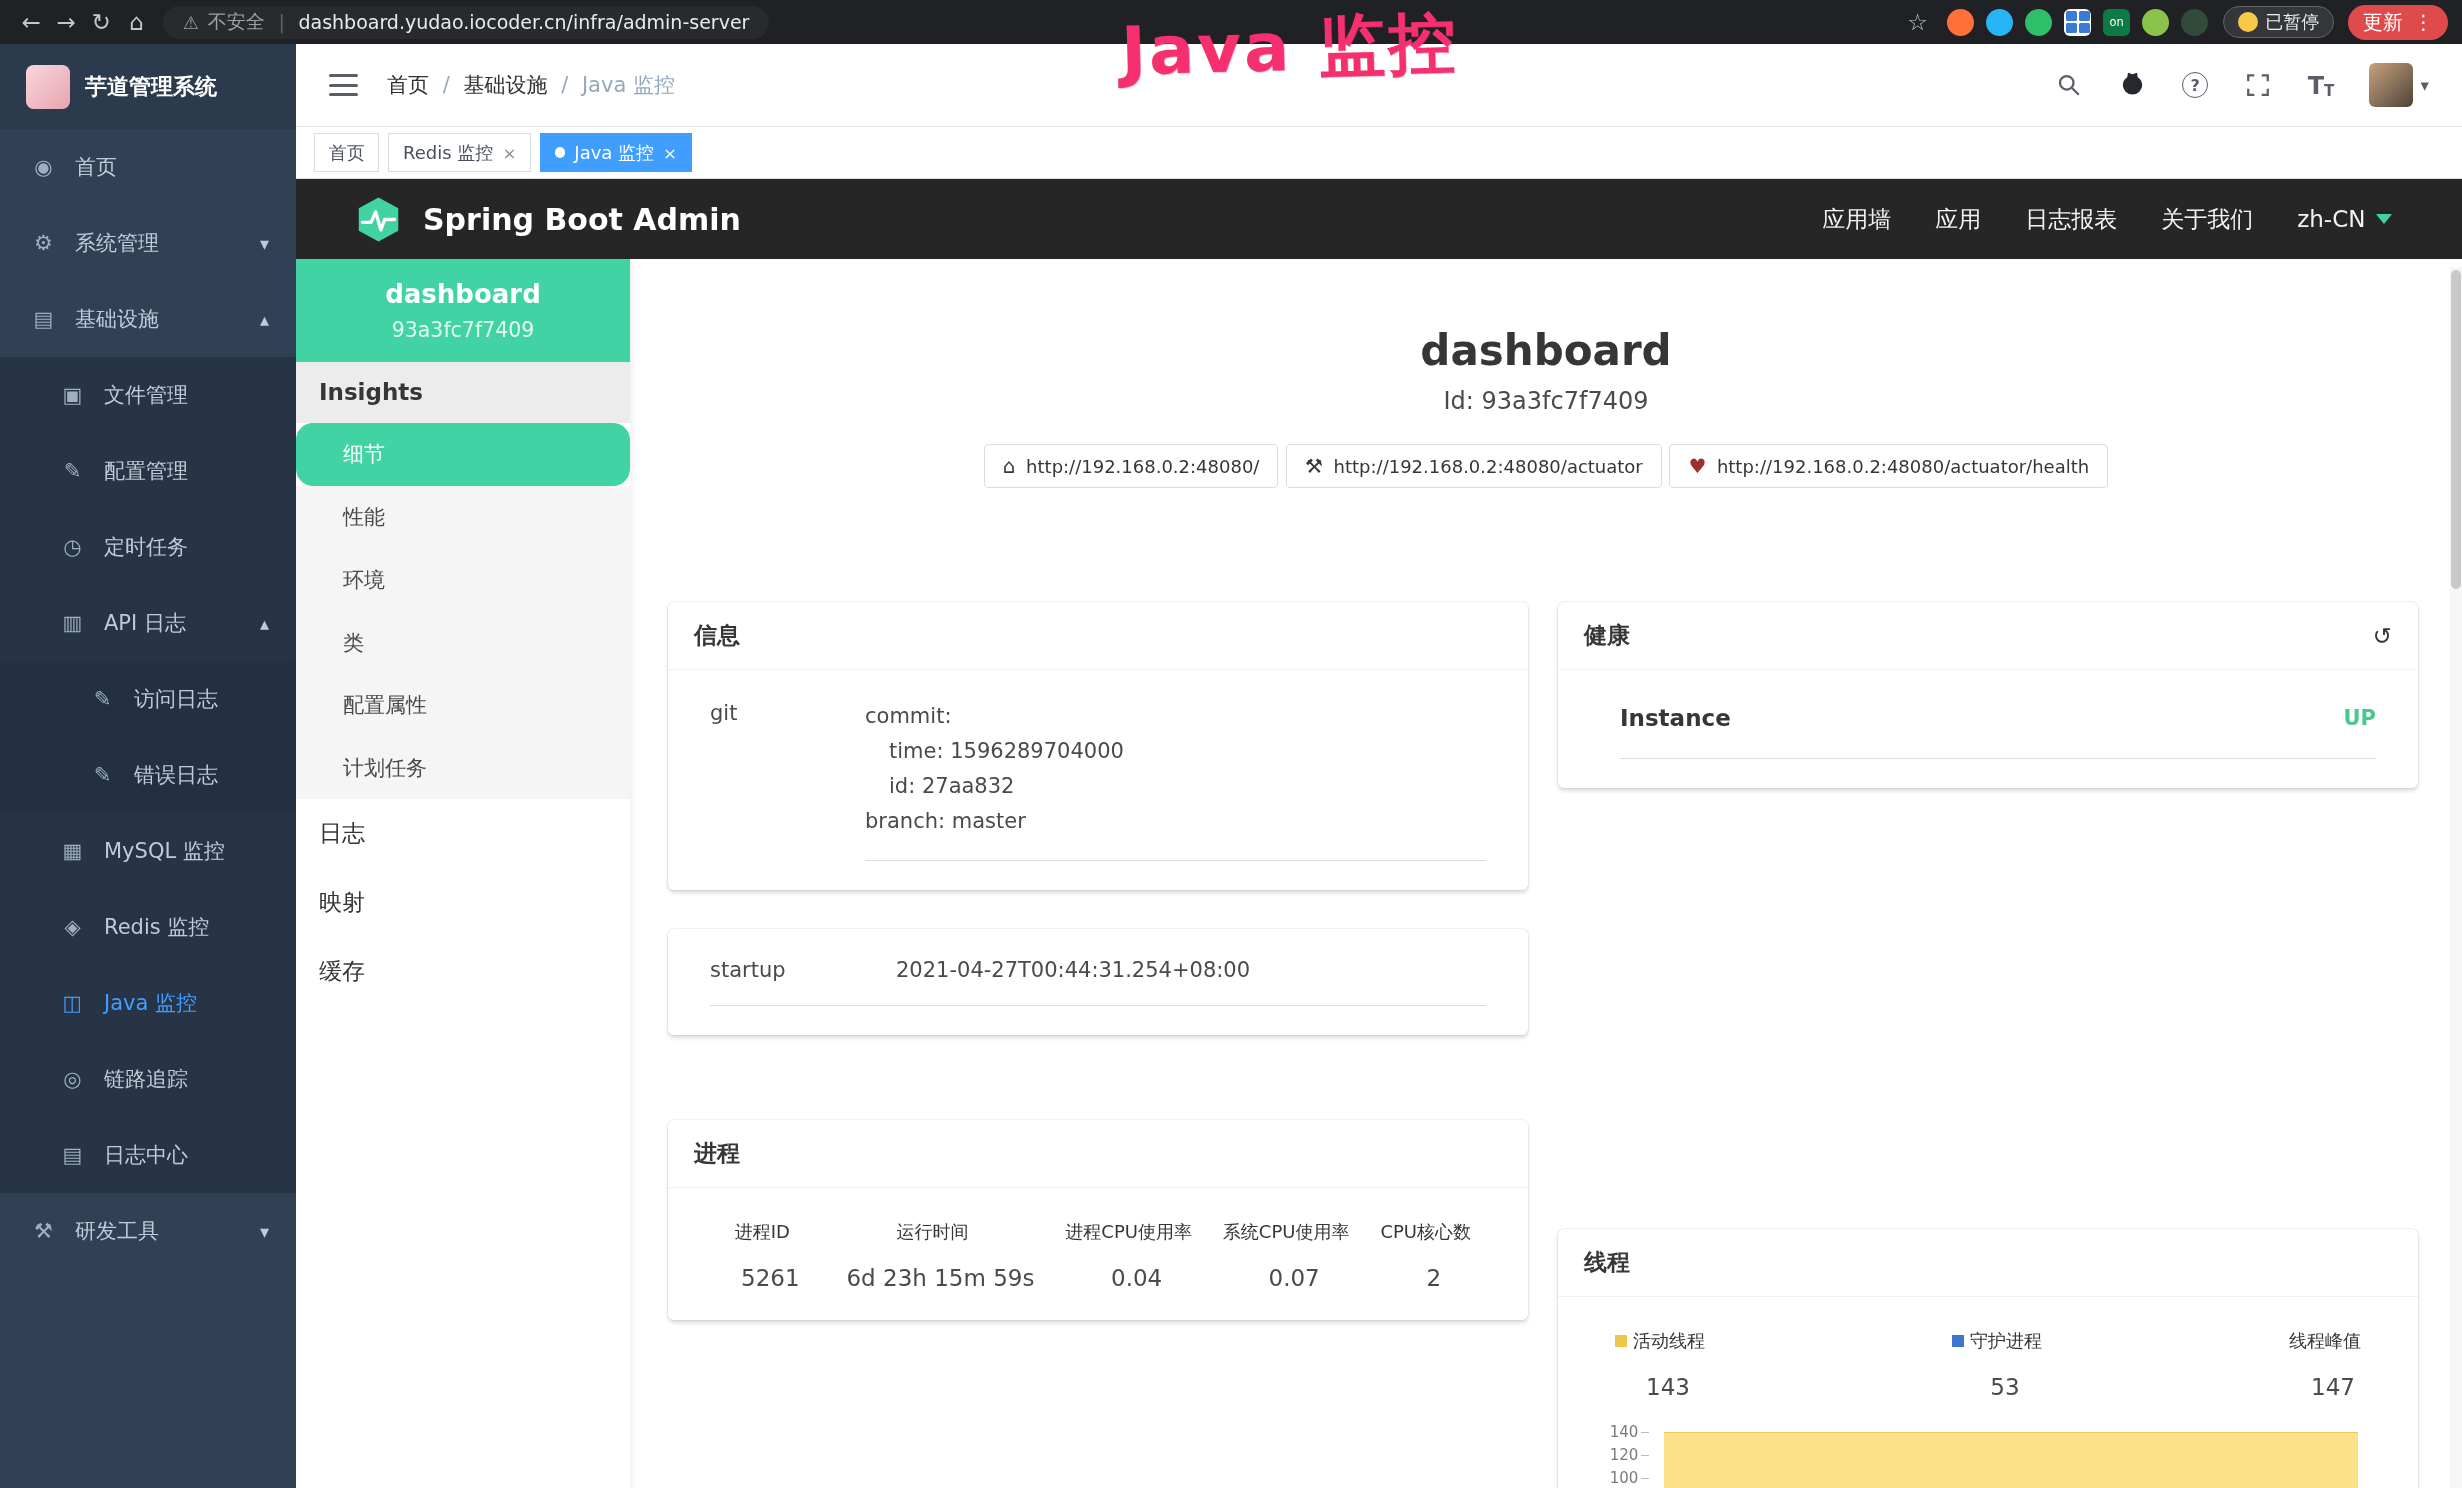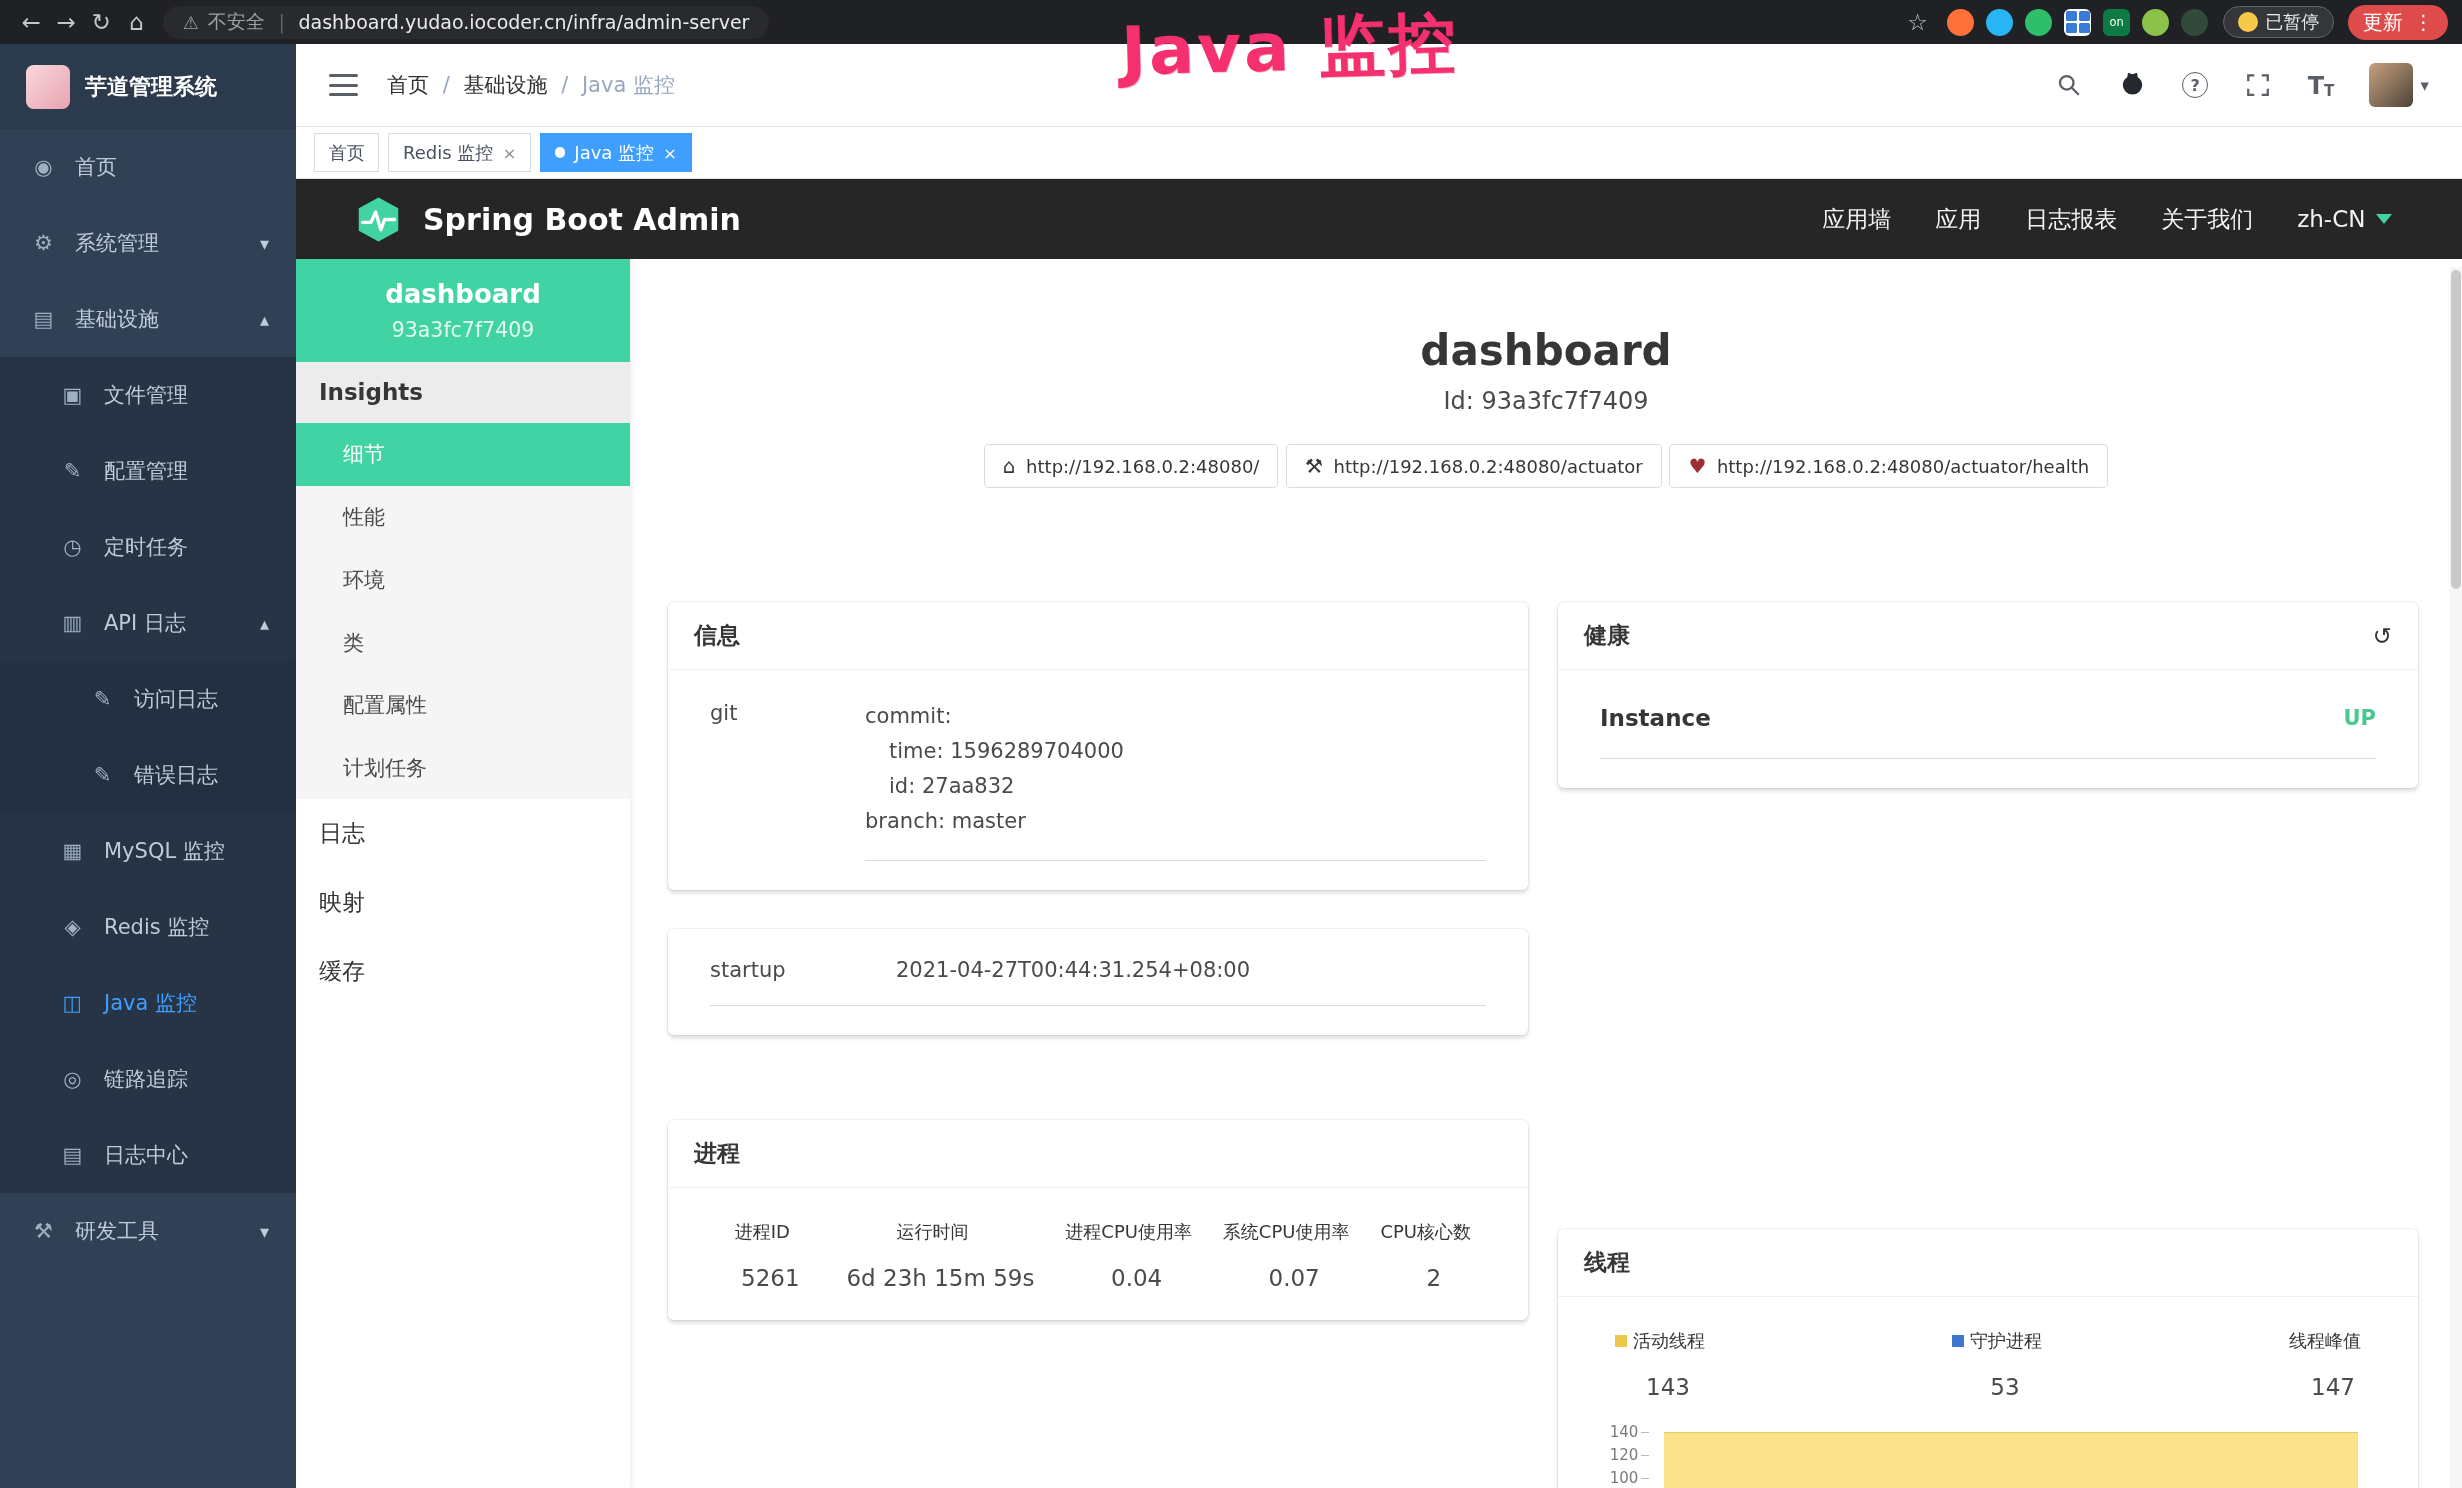--- a/index.html
+++ b/index.html
@@ -87,21 +87,21 @@
   .tri-down { width:0; height:0; border-left:8.3px solid transparent; border-right:8.3px solid transparent; border-top:10.6px solid #42d3a5; }
 
   
   .sba-body { flex:1; display:flex; min-height:0; background:#fff; }
   .sba-side { width:334px; flex-shrink:0; display:flex; flex-direction:column; box-shadow:2.3px 0 6px rgba(0,0,0,.07); z-index:2; background:#fff; }
   .sba-app { background:#42d3a5; padding:20px 0 20px; text-align:center; color:#fff; cursor:pointer; }
   .sba-app .n { font-size:26px; font-weight:bold; margin-bottom:9px; }
   .sba-app .i { font-size:20.5px; opacity:.85; }
   .sba-sec { background:#ececec; font-size:23px; font-weight:bold; color:#363636; padding:17.4px 23px; }
   .sba-item { background:#f5f5f5; font-size:21px; color:#4a4a4a; padding:17.4px 0 17.4px 47px; cursor:pointer; }
-  .sba-item.active { background:#42d3a5; color:#fff; }
+  .sba-item.active { background:#42d3a5; color:#fff;border-radius:17px; }
   .sba-group { font-size:23px; color:#363636; padding:19px 23px; background:#fff; cursor:pointer; }
 
   
   .sba-main { flex:1; min-width:0; overflow:hidden; padding-top:67px; position:relative; }
   .hero-title { text-align:center; font-size:42px; font-weight:bold; color:#363636; }
   .hero-id { text-align:center; font-size:24px; color:#4a4a4a; margin-top:12px; }
   .links { display:flex; justify-content:center; gap:7.6px; margin-top:29px; }
   .link-btn { display:flex; align-items:center; gap:10.6px; border:0.8px solid #dbdbdb; border-radius:4.6px; height:44px; padding:0 18px; font-size:18px; color:#363636; background:#fff; cursor:pointer; }
   .link-btn .li { font-size:20px; }
   .li.heart { color:#9c2f2f; }
@@ -111,21 +111,21 @@
   .card { background:#fff; border-radius:6px; box-shadow:0 2.3px 4.6px rgba(10,10,10,.14), 0 0 0 0.8px rgba(10,10,10,.06); }
   .card-h { display:flex; justify-content:space-between; align-items:center; padding:18px 26px; border-bottom:1.5px solid #f0f0f0; font-size:23px; font-weight:bold; color:#363636; }
   .card-h .hico { font-size:23px; font-weight:normal; cursor:pointer; color:#363636; }
   .card-b { padding:29px 42px; }
 
   .info-b { display:flex; }
   .info-b .k { width:155px; font-size:21px; color:#4a4a4a; padding-top:1.5px; }
   .info-b .v { flex:1; font-size:21px; color:#4a4a4a; line-height:35px; border-bottom:0.8px solid #dbdbdb; padding-bottom:21px; }
   .info-b .ind { padding-left:24px; }
 
-  .health-row { display:flex; justify-content:space-between; align-items:center; border-bottom:0.8px solid #dbdbdb; padding-bottom:27px; margin-top:6px; }
+  .health-row { display:flex; justify-content:space-between; align-items:center; border-bottom:0.8px solid #dbdbdb; padding-bottom:27px; margin-top:6px;margin-left:20px; }
   .health-row .hl { font-size:23px; font-weight:bold; color:#363636; }
   .health-row .up { font-size:21px; font-weight:bold; color:#48c78e; }
 
   .meta-row { display:flex; border-bottom:0.8px solid #dbdbdb; padding-bottom:23px; font-size:21px; color:#4a4a4a; }
   .meta-row .k { width:186px; }
 
   .stats { display:flex; justify-content:space-between; padding:3px 15px 0; }
   .stat { text-align:center; }
   .stat .l { font-size:18px; color:#363636; display:flex; align-items:center; justify-content:center; gap:6px; }
   .stat .v { font-size:23px; color:#4a4a4a; margin-top:21px;margin-left:16px; }

